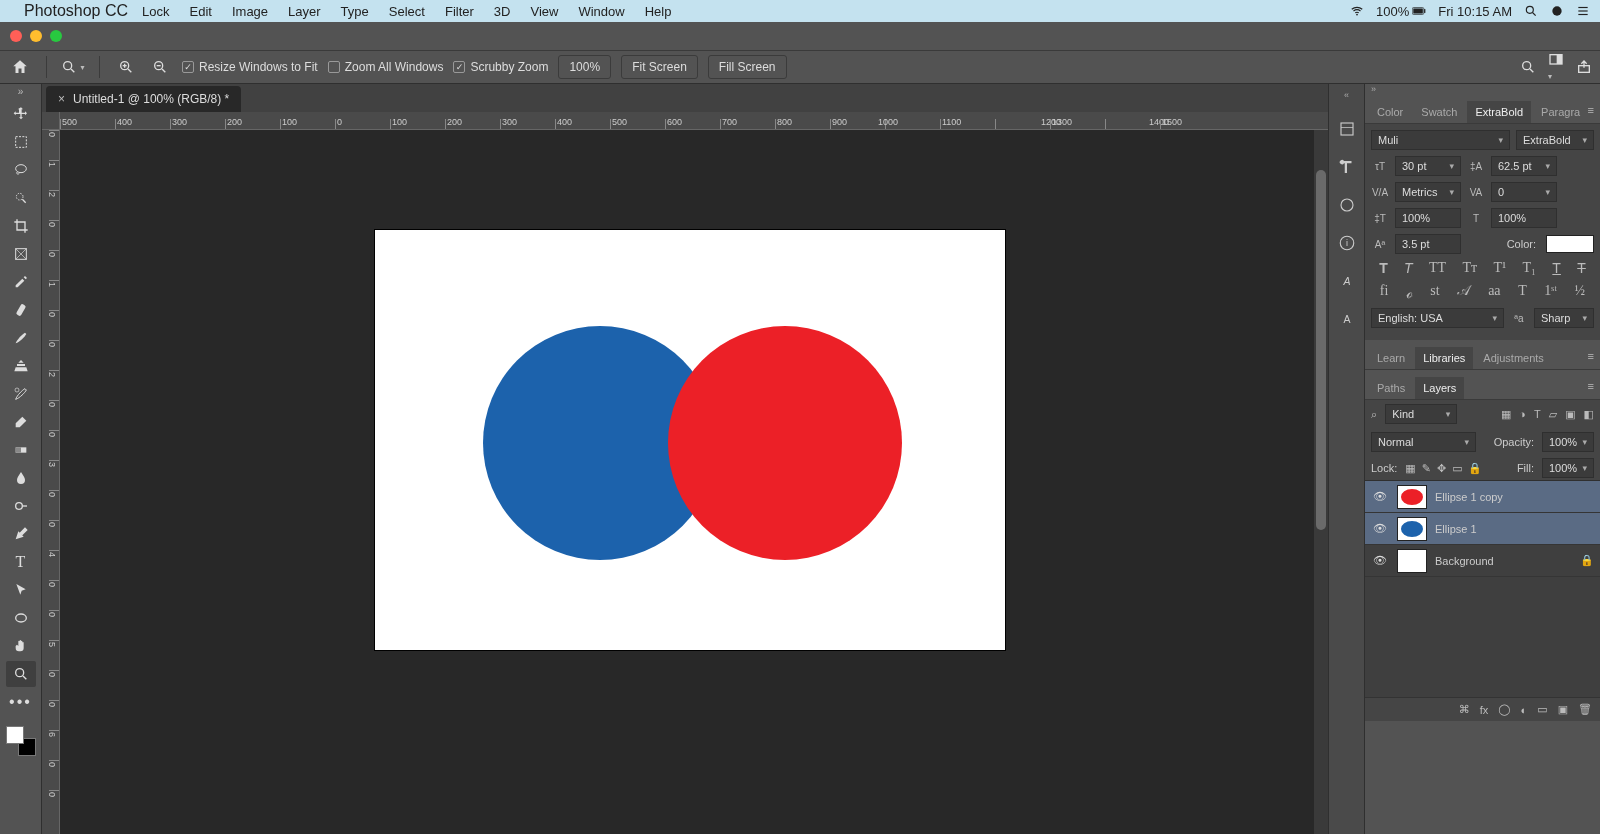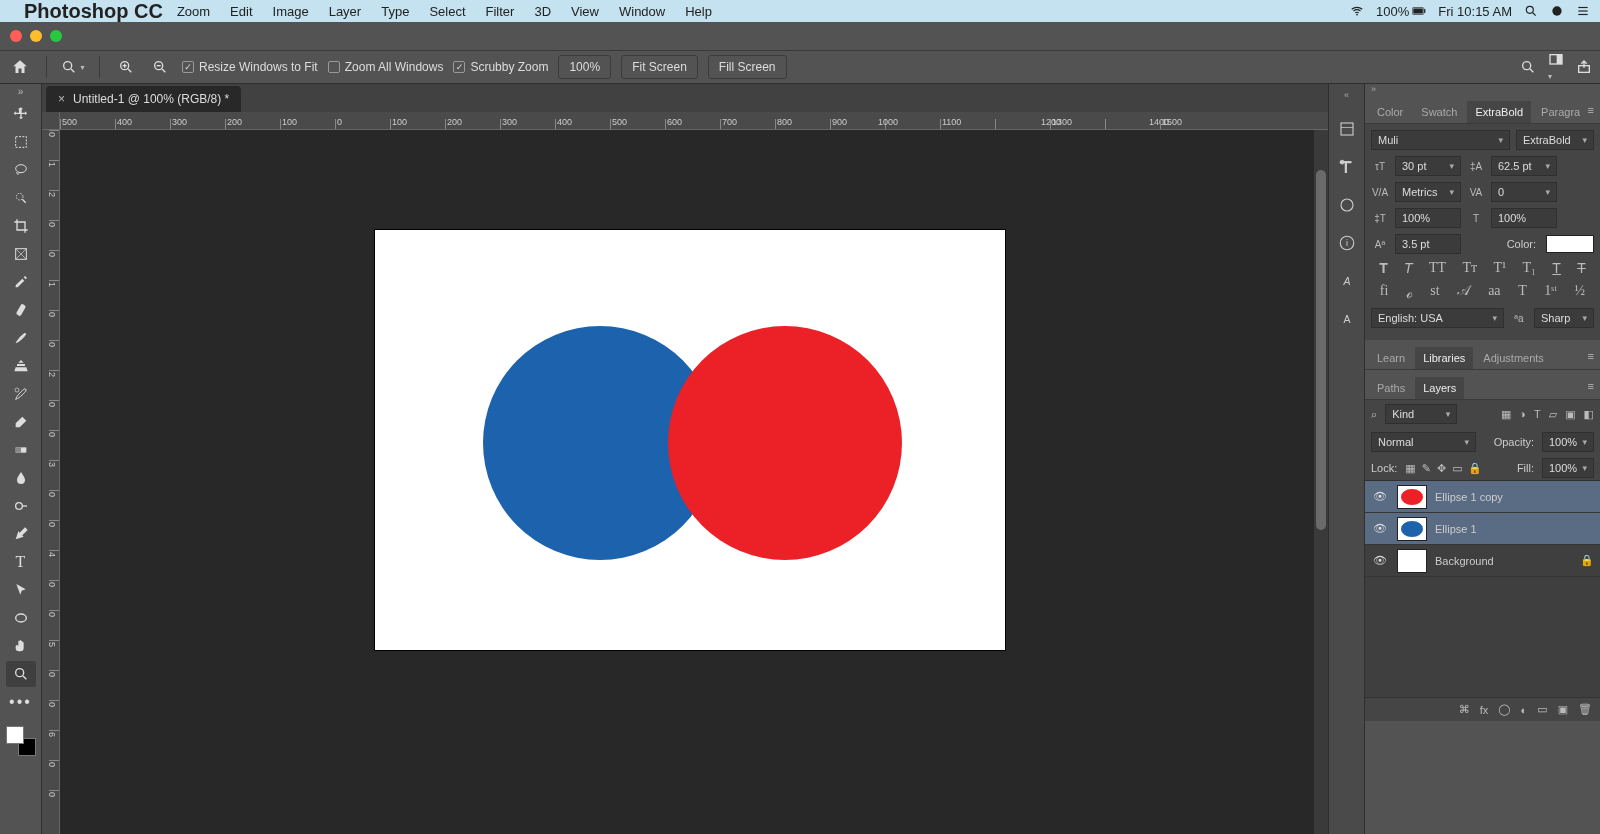--- a/index.html
+++ b/index.html
@@ -1,21 +1,21 @@
 <!DOCTYPE html>
 <html><head>
 <meta charset="utf-8">
 <style>
 * { margin: 0; padding: 0; box-sizing: border-box; font-family: -apple-system, "Helvetica Neue", Arial, sans-serif; user-select: none; }
 body { width: 1600px; height: 834px; background: #333; overflow: hidden; }
 
 
 .mac-menubar { height: 22px; background: #c4e2ef; display: flex; align-items: center; font-size: 13px; color: #222; padding: 0 10px; }
 .mac-menubar .apple { font-size: 14px; margin-right: 14px; }
-.mac-menubar .appname { font-weight: 700; margin-right: 14px; font-size: 20px;}
+.mac-menubar .appname { font-weight: 400; margin-right: 14px; font-size: 16px;}
 .mac-menubar .menu-item { margin-right: 20px; }
 .mac-menubar .spacer { flex: 1; }
 .mac-menubar .right-item { margin-left: 12px; display:flex; align-items:center; gap:3px;}
 .mac-menubar svg { width:14px; height:14px; }
 
 
 .window-titlebar { height: 28px; background: #535353; display:flex; align-items:center; position:relative; }
 .traffic { display:flex; gap:8px; padding-left:10px; }
 .traffic span { width:12px; height:12px; border-radius:50%; display:block; }
 .traffic .r{background:#ff5f57;} .traffic .y{background:#ffbd2e;} .traffic .g{background:#28c940;}
@@ -101,21 +101,21 @@
 .panel-footer{ height:24px; background:#454545; border-top:1px solid #333; display:flex; justify-content:flex-end; align-items:center; gap:10px; padding:0 8px; color:#bbb;}
 
 svg{display:block;}
 </style>
 </head>
 <body>
 
 <div class="mac-menubar">
   <span class="apple"></span>
   <span class="appname">Photoshop CC</span>
-  <span class="menu-item">Zoom</span>
+  <span class="menu-item">Lock</span>
   <span class="menu-item">Edit</span>
   <span class="menu-item">Image</span>
   <span class="menu-item">Layer</span>
   <span class="menu-item">Type</span>
   <span class="menu-item">Select</span>
   <span class="menu-item">Filter</span>
   <span class="menu-item">3D</span>
   <span class="menu-item">View</span>
   <span class="menu-item">Window</span>
   <span class="menu-item">Help</span>

